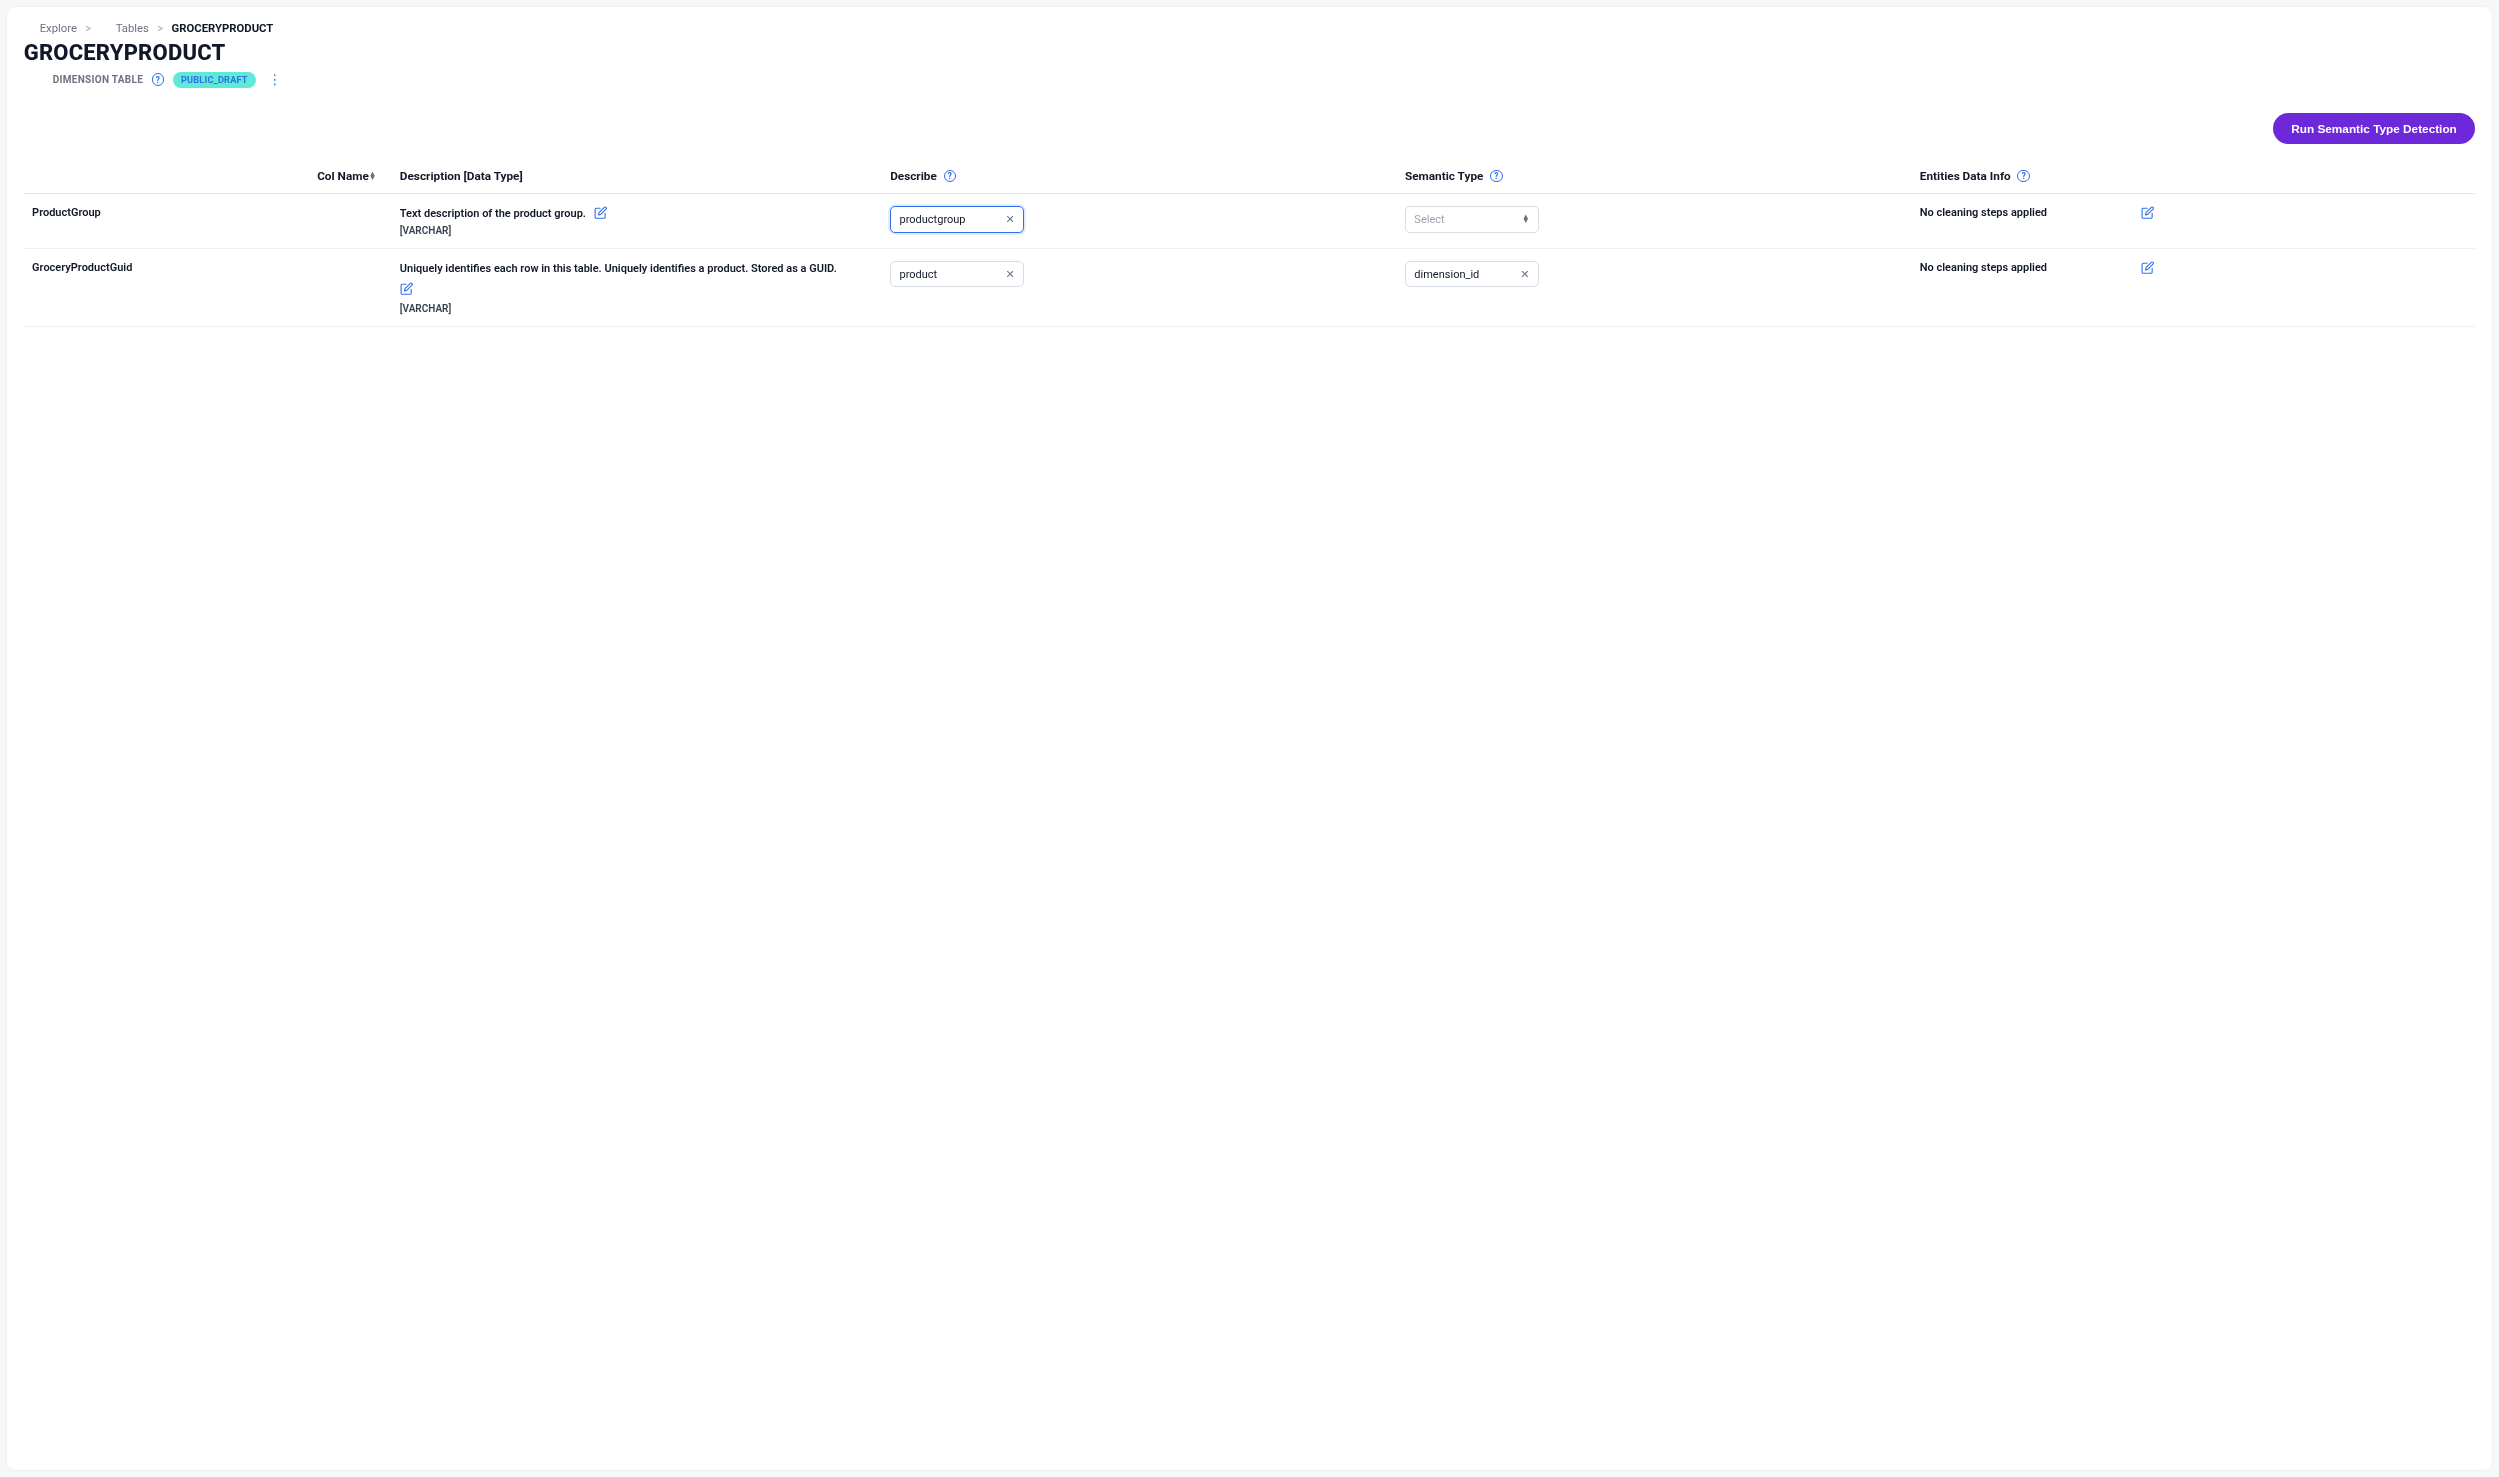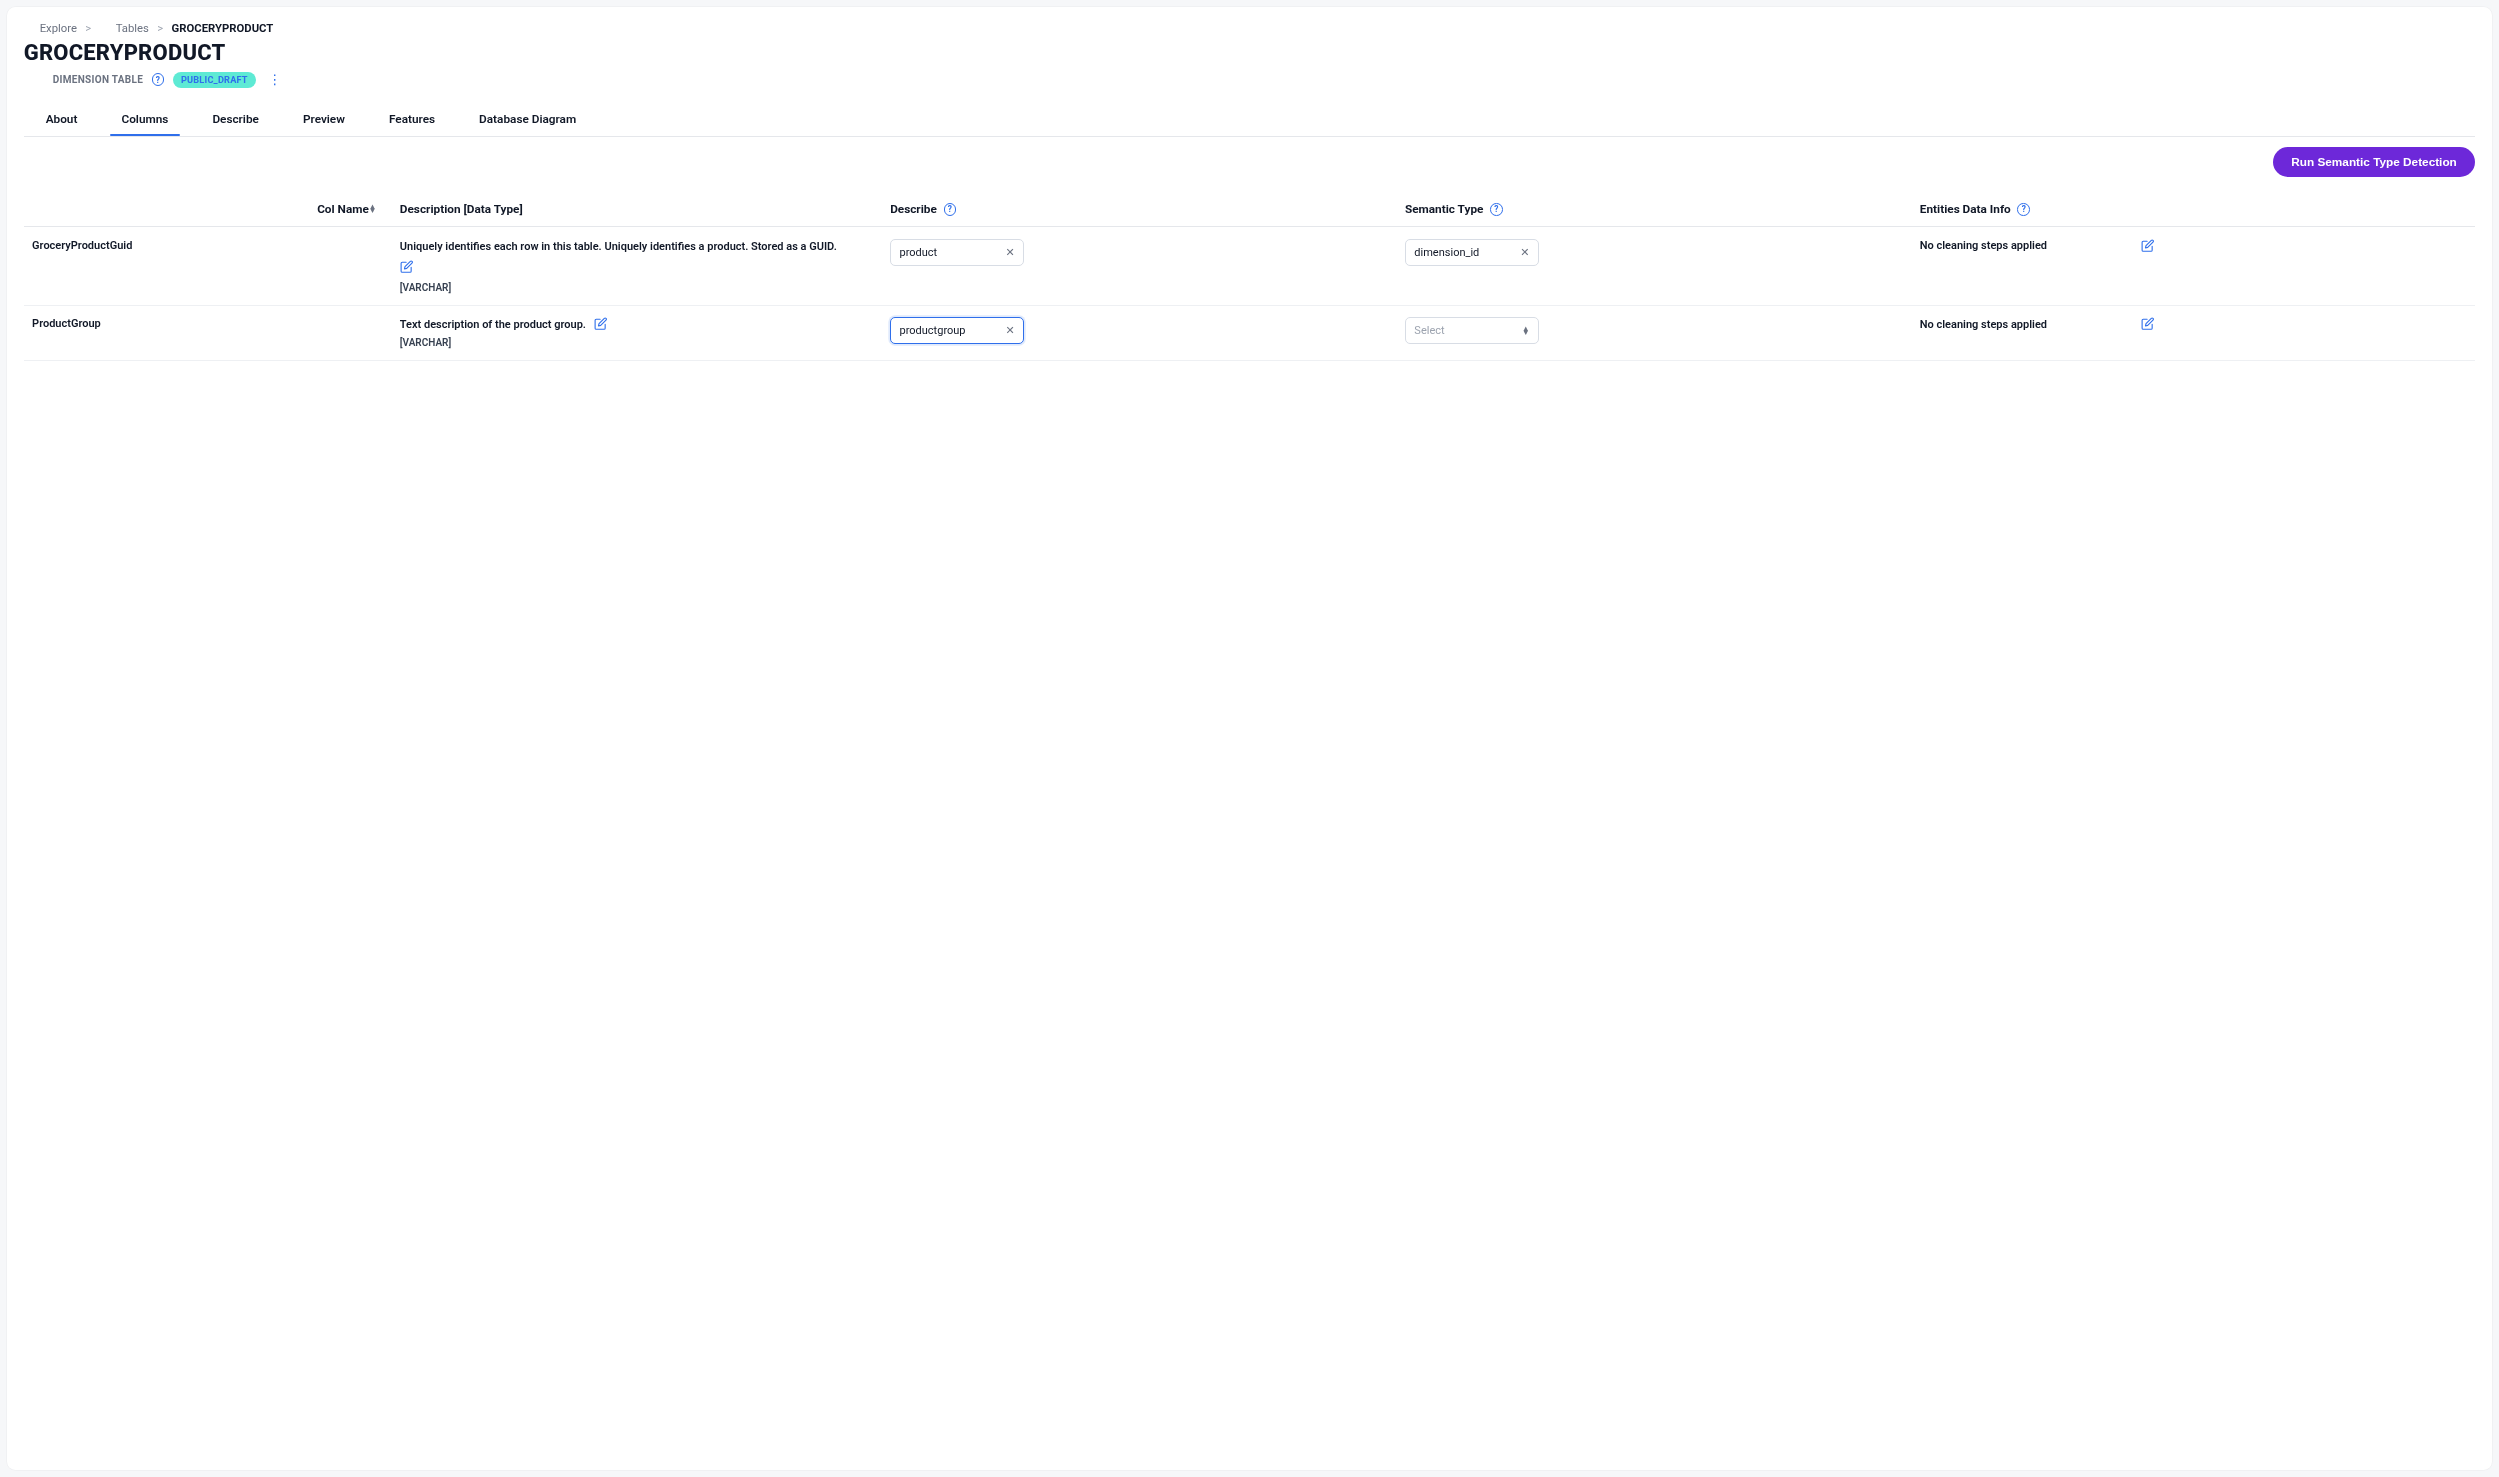--- a/index.html
+++ b/index.html
@@ -229,28 +229,20 @@
 
   <h1 class="page-title">GROCERYPRODUCT</h1>
 
   <div class="meta-row">
     <span class="meta-label">DIMENSION TABLE</span>
     <span class="help-circle">?</span>
     <span class="badge">PUBLIC_DRAFT</span>
     <span class="kebab">⋮</span>
   </div>
 
-  <div class="tabs" id="tabs-container">
-      <div class="tab">About</div>
-      <div class="tab active">Columns</div>
-      <div class="tab">Describe</div>
-      <div class="tab">Preview</div>
-      <div class="tab">Features</div>
-      <div class="tab">Database Diagram</div>
-    </div>
 
   <div class="toolbar">
     <button class="btn-primary">Run Semantic Type Detection</button>
   </div>
 
   <table class="cols">
     <thead>
       <tr>
         <th class="col-colname">
           <div class="th-sortwrap">
@@ -278,20 +270,57 @@
         </th>
         <th class="col-cdi">
           <div class="th-inner">
             <span>Entities Data Info</span>
             <span class="help-circle">?</span>
           </div>
         </th>
       </tr>
     </thead>
     <tbody id="rows-body">
+        <tr>
+          <td class="colname-cell">ProductGroup</td>
+          <td>
+            <div class="desc-row">
+              <span class="desc-text">Text description of the product group.</span>
+              <span class="edit-icon">
+                <svg viewBox="0 0 24 24" fill="none" stroke="currentColor" stroke-width="2" stroke-linecap="round" stroke-linejoin="round">
+                  <path d="M11 4H4a2 2 0 0 0-2 2v14a2 2 0 0 0 2 2h14a2 2 0 0 0 2-2v-7"></path>
+                  <path d="M18.5 2.5a2.121 2.121 0 0 1 3 3L12 15l-4 1 1-4 9.5-9.5z"></path>
+                </svg>
+              </span>
+            </div>
+            <span class="datatype">[VARCHAR]</span>
+          </td>
+          <td><div class="taginput focused">
+              <span>productgroup</span>
+              <span class="x">✕</span>
+            </div></td>
+          <td><div class="select">
+              <span>Select</span>
+              <span class="chev">
+                <span>▲</span>
+                <span>▼</span>
+              </span>
+            </div></td>
+          <td>
+            <div class="cdi-cell">
+              <span class="cdi-text">No cleaning steps applied</span>
+              <span class="edit-icon">
+                <svg viewBox="0 0 24 24" fill="none" stroke="currentColor" stroke-width="2" stroke-linecap="round" stroke-linejoin="round">
+                  <path d="M11 4H4a2 2 0 0 0-2 2v14a2 2 0 0 0 2 2h14a2 2 0 0 0 2-2v-7"></path>
+                  <path d="M18.5 2.5a2.121 2.121 0 0 1 3 3L12 15l-4 1 1-4 9.5-9.5z"></path>
+                </svg>
+              </span>
+            </div>
+          </td>
+        </tr>
         <tr>
           <td class="colname-cell">GroceryProductGuid</td>
           <td>
             <div class="desc-block">
               <span class="desc-text">Uniquely identifies each row in this table. Uniquely identifies a product. Stored as a GUID.</span>
               <span class="edit-icon">
                 <svg viewBox="0 0 24 24" fill="none" stroke="currentColor" stroke-width="2" stroke-linecap="round" stroke-linejoin="round">
                   <path d="M11 4H4a2 2 0 0 0-2 2v14a2 2 0 0 0 2 2h14a2 2 0 0 0 2-2v-7"></path>
                   <path d="M18.5 2.5a2.121 2.121 0 0 1 3 3L12 15l-4 1 1-4 9.5-9.5z"></path>
                 </svg>
@@ -312,54 +341,17 @@
               <span class="cdi-text">No cleaning steps applied</span>
               <span class="edit-icon">
                 <svg viewBox="0 0 24 24" fill="none" stroke="currentColor" stroke-width="2" stroke-linecap="round" stroke-linejoin="round">
                   <path d="M11 4H4a2 2 0 0 0-2 2v14a2 2 0 0 0 2 2h14a2 2 0 0 0 2-2v-7"></path>
                   <path d="M18.5 2.5a2.121 2.121 0 0 1 3 3L12 15l-4 1 1-4 9.5-9.5z"></path>
                 </svg>
               </span>
             </div>
           </td>
         </tr>
-        <tr>
-          <td class="colname-cell">ProductGroup</td>
-          <td>
-            <div class="desc-row">
-              <span class="desc-text">Text description of the product group.</span>
-              <span class="edit-icon">
-                <svg viewBox="0 0 24 24" fill="none" stroke="currentColor" stroke-width="2" stroke-linecap="round" stroke-linejoin="round">
-                  <path d="M11 4H4a2 2 0 0 0-2 2v14a2 2 0 0 0 2 2h14a2 2 0 0 0 2-2v-7"></path>
-                  <path d="M18.5 2.5a2.121 2.121 0 0 1 3 3L12 15l-4 1 1-4 9.5-9.5z"></path>
-                </svg>
-              </span>
-            </div>
-            <span class="datatype">[VARCHAR]</span>
-          </td>
-          <td><div class="taginput focused">
-              <span>productgroup</span>
-              <span class="x">✕</span>
-            </div></td>
-          <td><div class="select">
-              <span>Select</span>
-              <span class="chev">
-                <span>▲</span>
-                <span>▼</span>
-              </span>
-            </div></td>
-          <td>
-            <div class="cdi-cell">
-              <span class="cdi-text">No cleaning steps applied</span>
-              <span class="edit-icon">
-                <svg viewBox="0 0 24 24" fill="none" stroke="currentColor" stroke-width="2" stroke-linecap="round" stroke-linejoin="round">
-                  <path d="M11 4H4a2 2 0 0 0-2 2v14a2 2 0 0 0 2 2h14a2 2 0 0 0 2-2v-7"></path>
-                  <path d="M18.5 2.5a2.121 2.121 0 0 1 3 3L12 15l-4 1 1-4 9.5-9.5z"></path>
-                </svg>
-              </span>
-            </div>
-          </td>
-        </tr>
       </tbody>
   </table>
 
 </div>
 
 
 </body></html>

